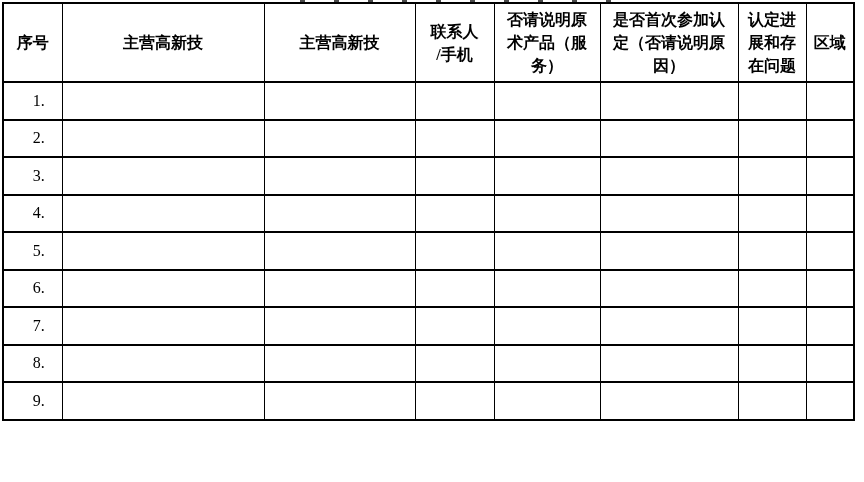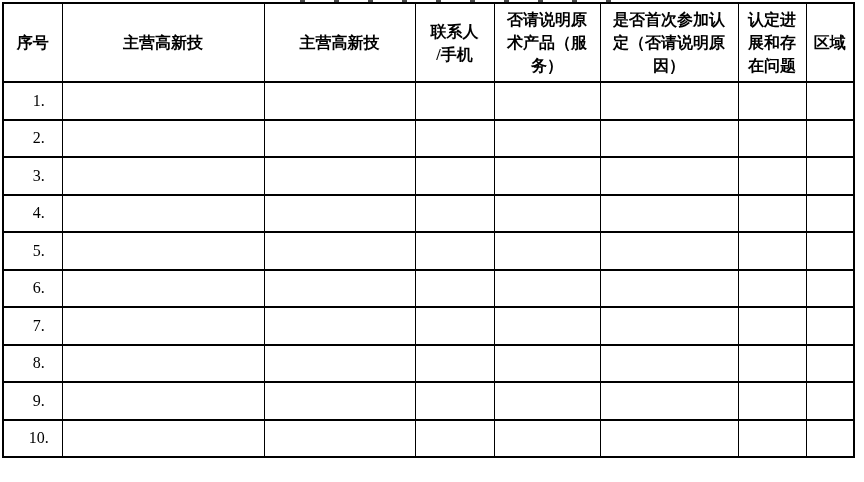--- a/index.html
+++ b/index.html
@@ -176,25 +176,15 @@
       <tr>
         <td class="idx">9.</td>
         <td></td>
         <td></td>
         <td></td>
         <td></td>
         <td></td>
         <td></td>
         <td></td>
       </tr>
-      <tr>
-        <td class="idx">10.</td>
-        <td></td>
-        <td></td>
-        <td></td>
-        <td></td>
-        <td></td>
-        <td></td>
-        <td></td>
-      </tr>
     </tbody>
   </table>
 </div>
 
 </body></html>

